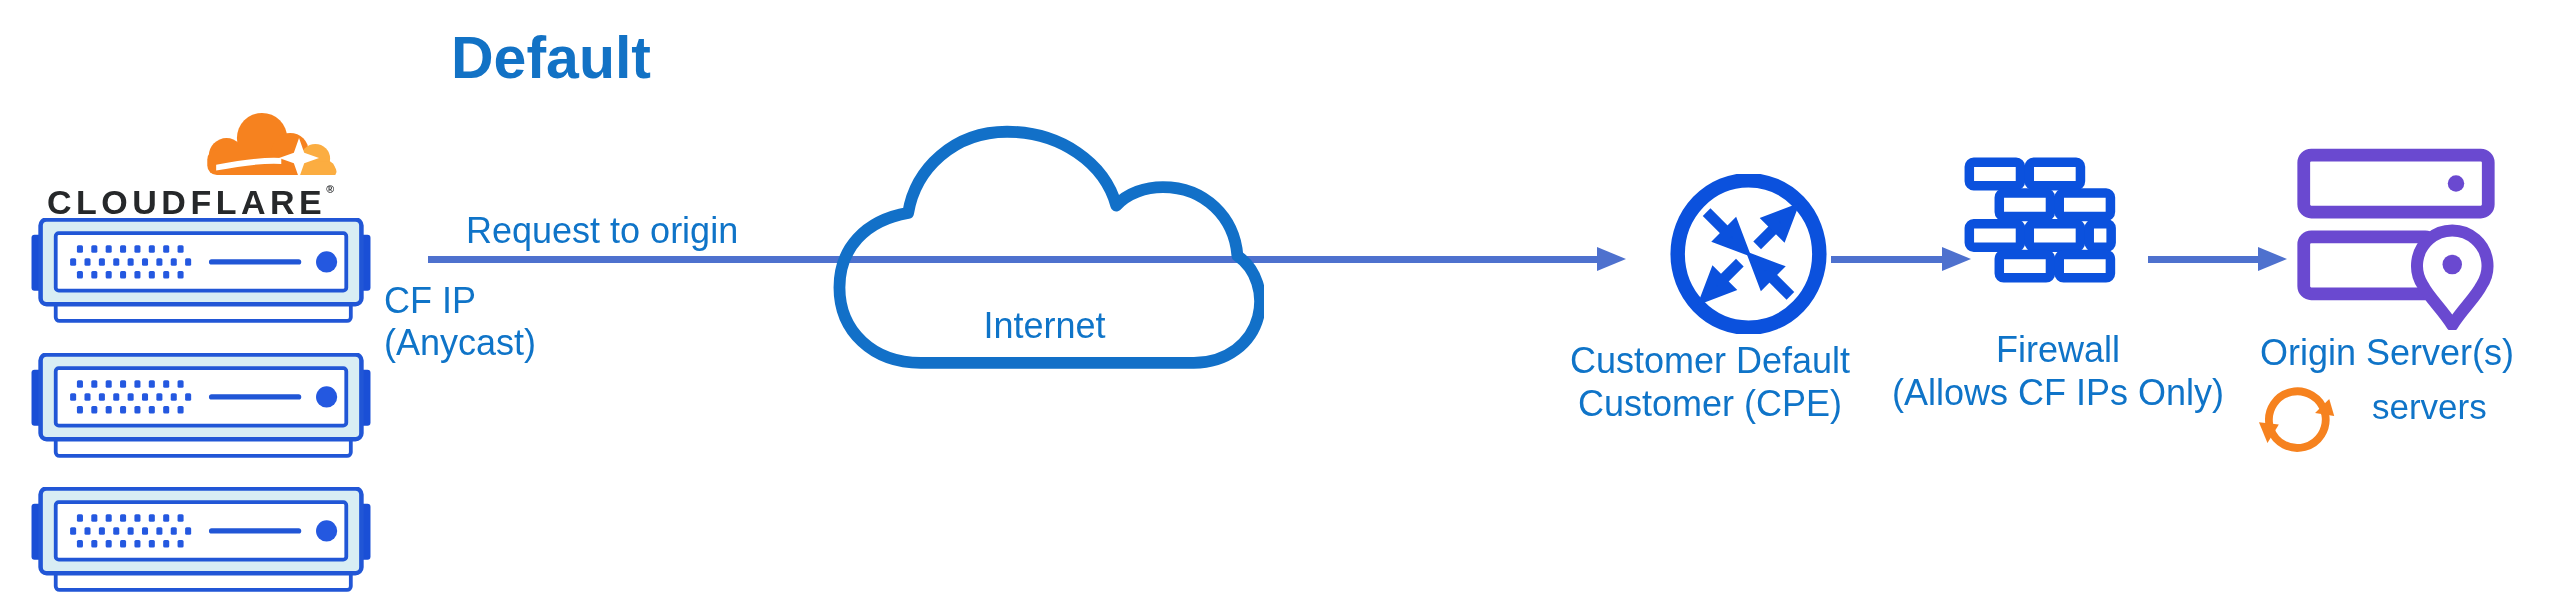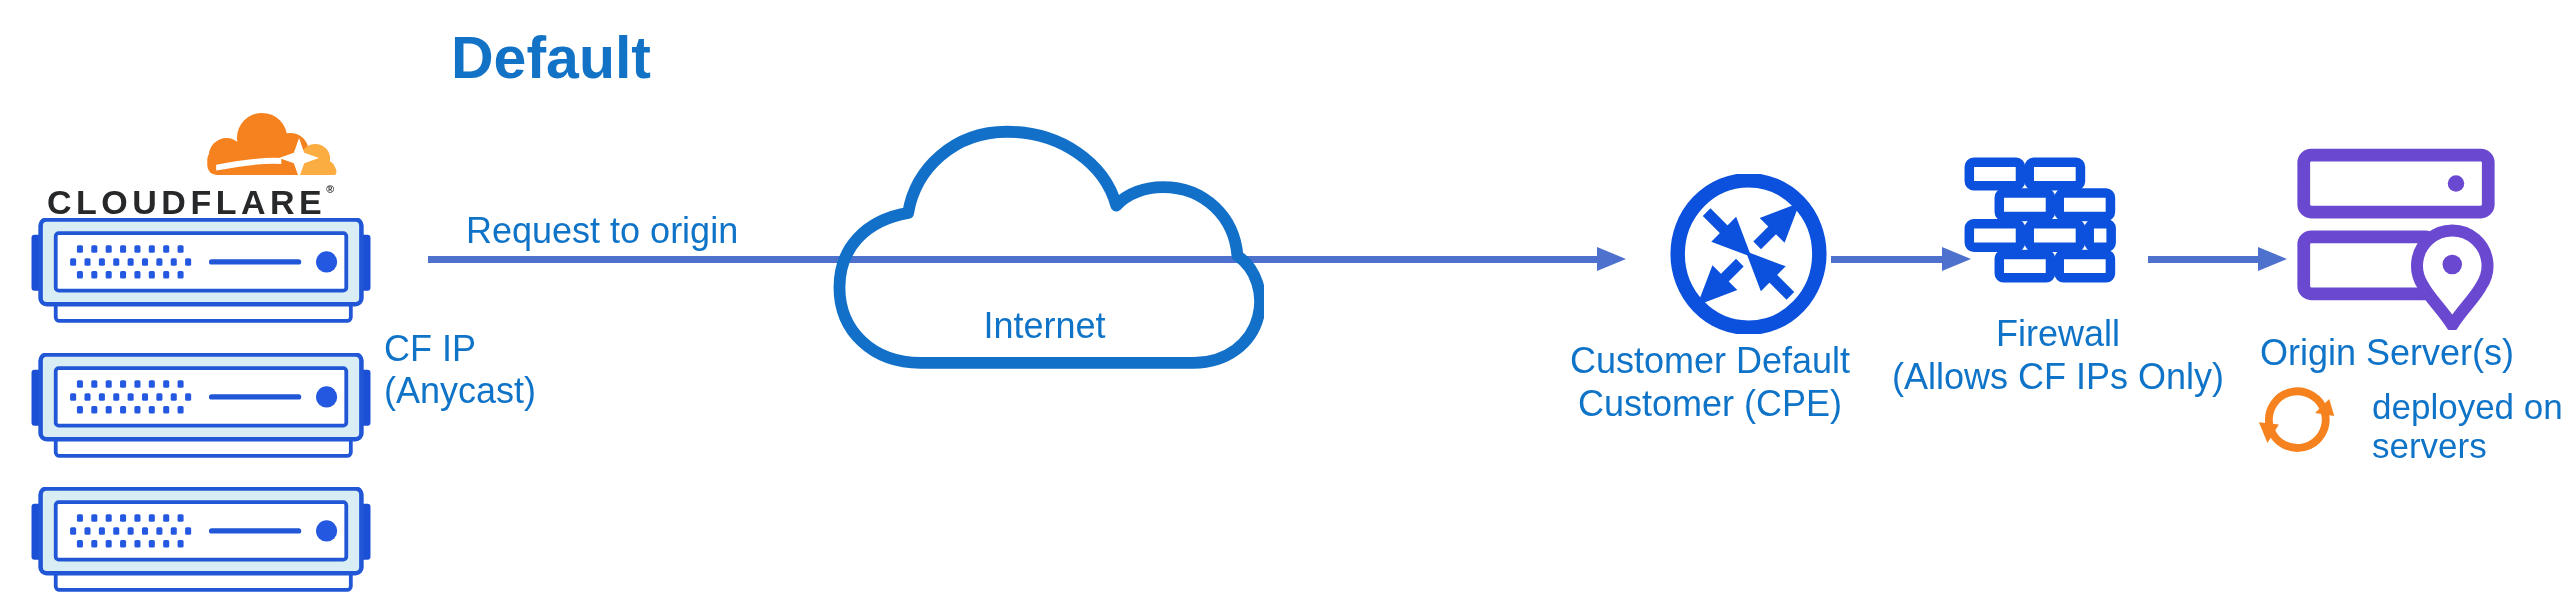--- a/index.html
+++ b/index.html
@@ -6,24 +6,24 @@
   body{width:2576px;height:614px;position:relative;overflow:hidden;
        font-family:"Liberation Sans", sans-serif;}
   .abs{position:absolute;}
 
   
   .title{left:451px;top:3px;font-size:59px;font-weight:600;color:#1272c5;letter-spacing:0px;margin-top:21px;}
   .wordmark{left:47px;top:183px;font-size:34px;font-weight:800;color:#26282a;letter-spacing:4.5px;white-space:nowrap;}
   .wordmark sup{font-size:10.6px;font-weight:700;vertical-align:21px;letter-spacing:0;}
   .lbl{color:#0f74c8;font-size:36px;line-height:43px;}
   .req-label{left:466px;top:209px;white-space:nowrap;}
-  .cfip-label{left:384px;top:280px;line-height:42px;margin-top:48px;}
+  .cfip-label{left:384px;top:280px;line-height:42px;}
   .internet-label{left:878px;top:304px;width:333px;text-align:center;}
   .cpe-label{left:1536px;top:339px;width:348px;text-align:center;}
-  .fw-label{left:1875px;top:312px;width:366px;text-align:center;}
+  .fw-label{left:1875px;top:328px;width:366px;text-align:center;}
   .origin-label{left:2251px;top:331px;width:272px;text-align:center;}
   .cfd-label{left:2372px;top:387px;font-size:35px;line-height:39px;}
 
   
   .aline{background:#4e71ce;height:6.8px;}
   .ahead{width:0;height:0;border-top:12px solid transparent;border-bottom:12px solid transparent;border-left:29px solid #4e71ce;}
   .a1-line{left:428px;top:256px;width:1171px;}
   .a1-head{left:1597px;top:247px;}
   .a2-line{left:1831px;top:256px;width:112px;}
   .a2-head{left:1942px;top:247px;}
@@ -248,16 +248,15 @@
   <g stroke="#f6821f" stroke-width="11" fill="none" stroke-linecap="round">
     <path d="M97.6,39.6 A40,40 0 0 0 19.6,56.9"></path>
     <path d="M21.4,63.7 A40,40 0 0 0 98.4,43.1"></path>
   </g>
   <g fill="#f6821f">
     <polygon points="17,83 33,57 5,54"></polygon>
     <polygon points="104,21 84,41 111,45"></polygon>
   </g>
 </svg>
 <div class="abs lbl cfd-label">
-  <div>deployed on</div>
   <div>servers</div>
 </div>
 
 
 </body></html>

